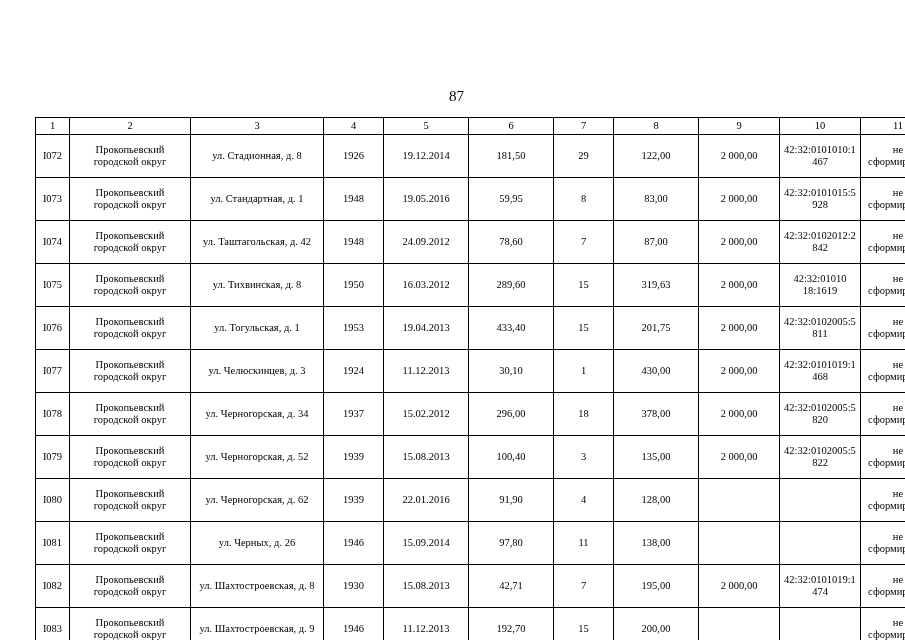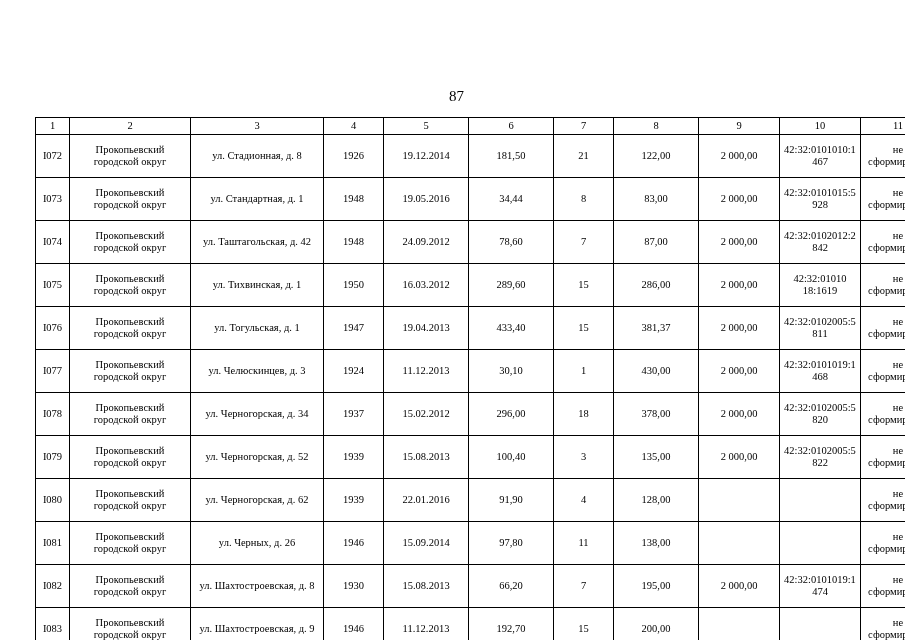--- a/index.html
+++ b/index.html
@@ -93,35 +93,35 @@
 
       </tr>
 
       <tr class="row-body">
         <td class="c1">I072</td>
         <td class="c2">Прокопьевский городской округ</td>
         <td class="c3">ул. Стадионная, д. 8</td>
         <td class="c4">1926</td>
         <td class="c5">19.12.2014</td>
         <td class="c6">181,50</td>
-        <td class="c7">21</td>
+        <td class="c7">29</td>
         <td class="c8">122,00</td>
         <td class="c9">2 000,00</td>
         <td class="c10">42:32:0101010:1467</td>
         <td class="c11">не сформирован</td>
 
       </tr>
 
       <tr class="row-body">
         <td class="c1">I073</td>
         <td class="c2">Прокопьевский городской округ</td>
         <td class="c3">ул. Стандартная, д. 1</td>
         <td class="c4">1948</td>
         <td class="c5">19.05.2016</td>
-        <td class="c6">34,44</td>
+        <td class="c6">59,95</td>
         <td class="c7">8</td>
         <td class="c8">83,00</td>
         <td class="c9">2 000,00</td>
         <td class="c10">42:32:0101015:5928</td>
         <td class="c11">не сформирован</td>
 
       </tr>
 
       <tr class="row-body">
         <td class="c1">I074</td>
@@ -134,41 +134,41 @@
         <td class="c8">87,00</td>
         <td class="c9">2 000,00</td>
         <td class="c10">42:32:0102012:2842</td>
         <td class="c11">не сформирован</td>
 
       </tr>
 
       <tr class="row-body">
         <td class="c1">I075</td>
         <td class="c2">Прокопьевский городской округ</td>
-        <td class="c3">ул. Тихвинская, д. 1</td>
+        <td class="c3">ул. Тихвинская, д. 8</td>
         <td class="c4">1950</td>
         <td class="c5">16.03.2012</td>
         <td class="c6">289,60</td>
         <td class="c7">15</td>
-        <td class="c8">286,00</td>
+        <td class="c8">319,63</td>
         <td class="c9">2 000,00</td>
         <td class="c10">42:32:01010 18:1619</td>
         <td class="c11">не сформирован</td>
 
       </tr>
 
       <tr class="row-body">
         <td class="c1">I076</td>
         <td class="c2">Прокопьевский городской округ</td>
         <td class="c3">ул. Тогульская, д. 1</td>
-        <td class="c4">1947</td>
+        <td class="c4">1953</td>
         <td class="c5">19.04.2013</td>
         <td class="c6">433,40</td>
         <td class="c7">15</td>
-        <td class="c8">381,37</td>
+        <td class="c8">201,75</td>
         <td class="c9">2 000,00</td>
         <td class="c10">42:32:0102005:5811</td>
         <td class="c11">не сформирован</td>
 
       </tr>
 
       <tr class="row-body">
         <td class="c1">I077</td>
         <td class="c2">Прокопьевский городской округ</td>
         <td class="c3">ул. Челюскинцев, д. 3</td>
@@ -242,21 +242,21 @@
         <td class="c11">не сформирован</td>
 
       </tr>
 
       <tr class="row-body">
         <td class="c1">I082</td>
         <td class="c2">Прокопьевский городской округ</td>
         <td class="c3">ул. Шахтостроевская, д. 8</td>
         <td class="c4">1930</td>
         <td class="c5">15.08.2013</td>
-        <td class="c6">66,20</td>
+        <td class="c6">42,71</td>
         <td class="c7">7</td>
         <td class="c8">195,00</td>
         <td class="c9">2 000,00</td>
         <td class="c10">42:32:0101019:1474</td>
         <td class="c11">не сформирован</td>
 
       </tr>
 
       <tr class="row-body">
         <td class="c1">I083</td>

